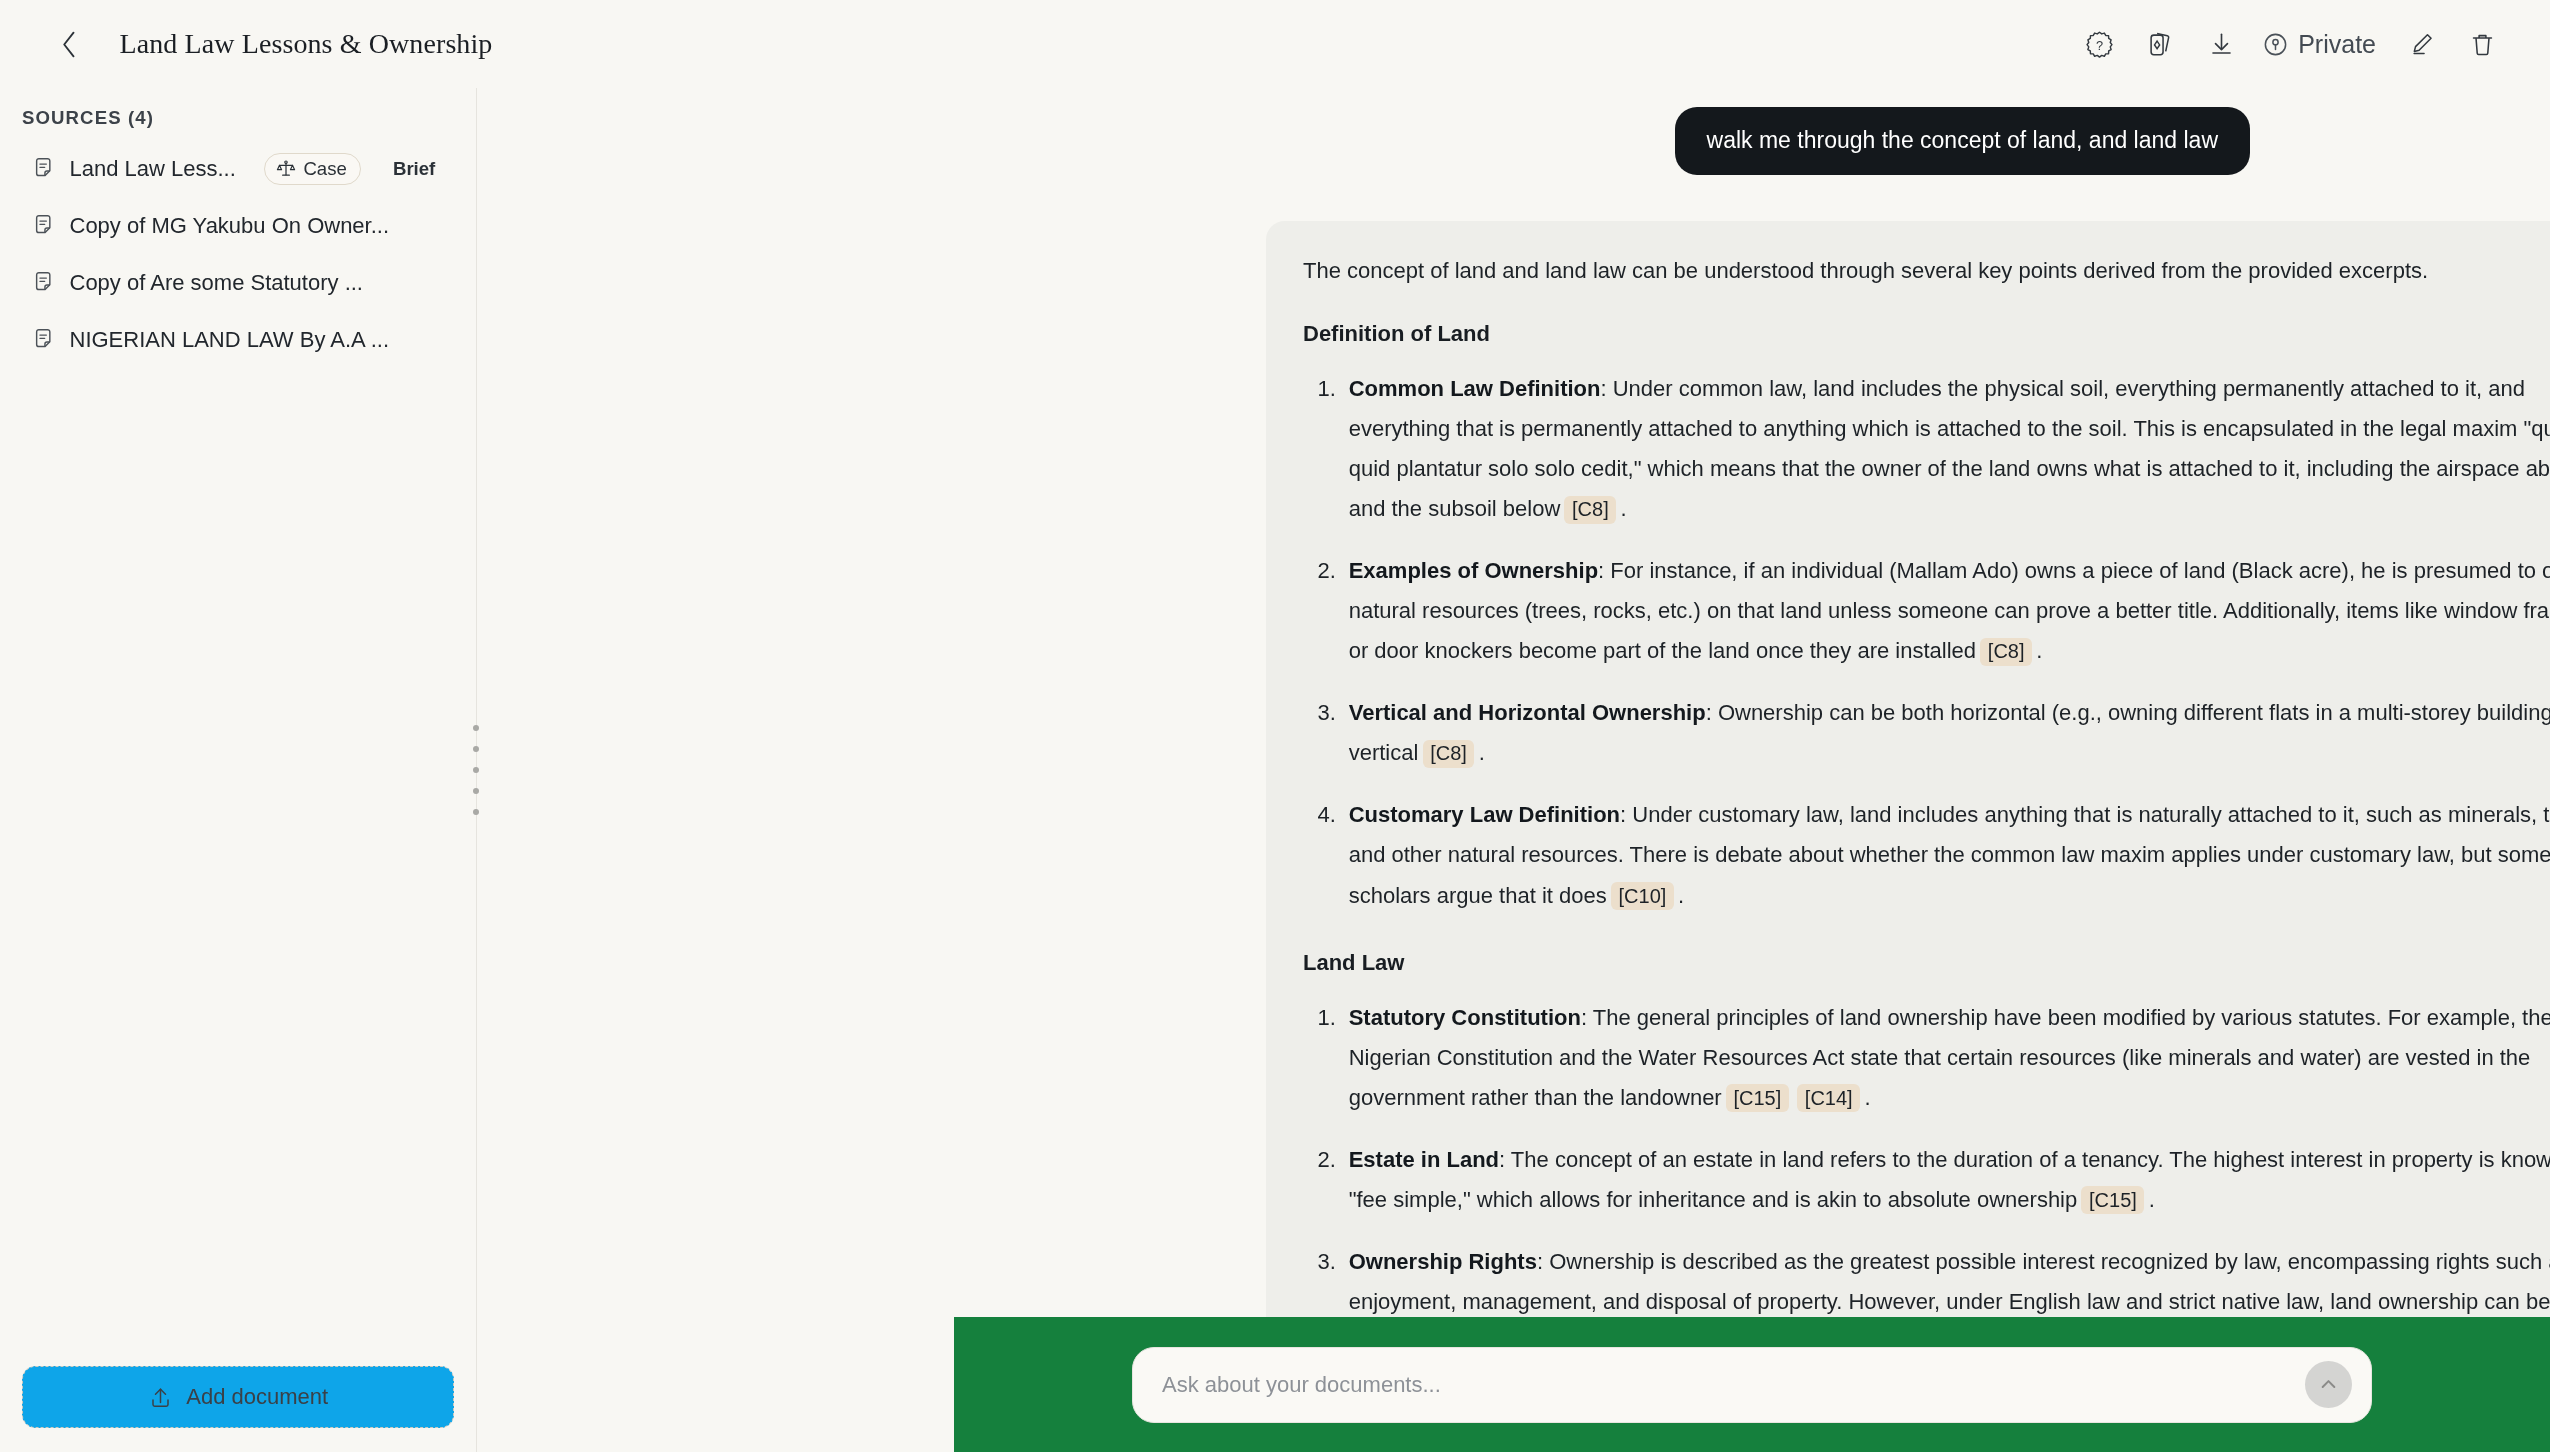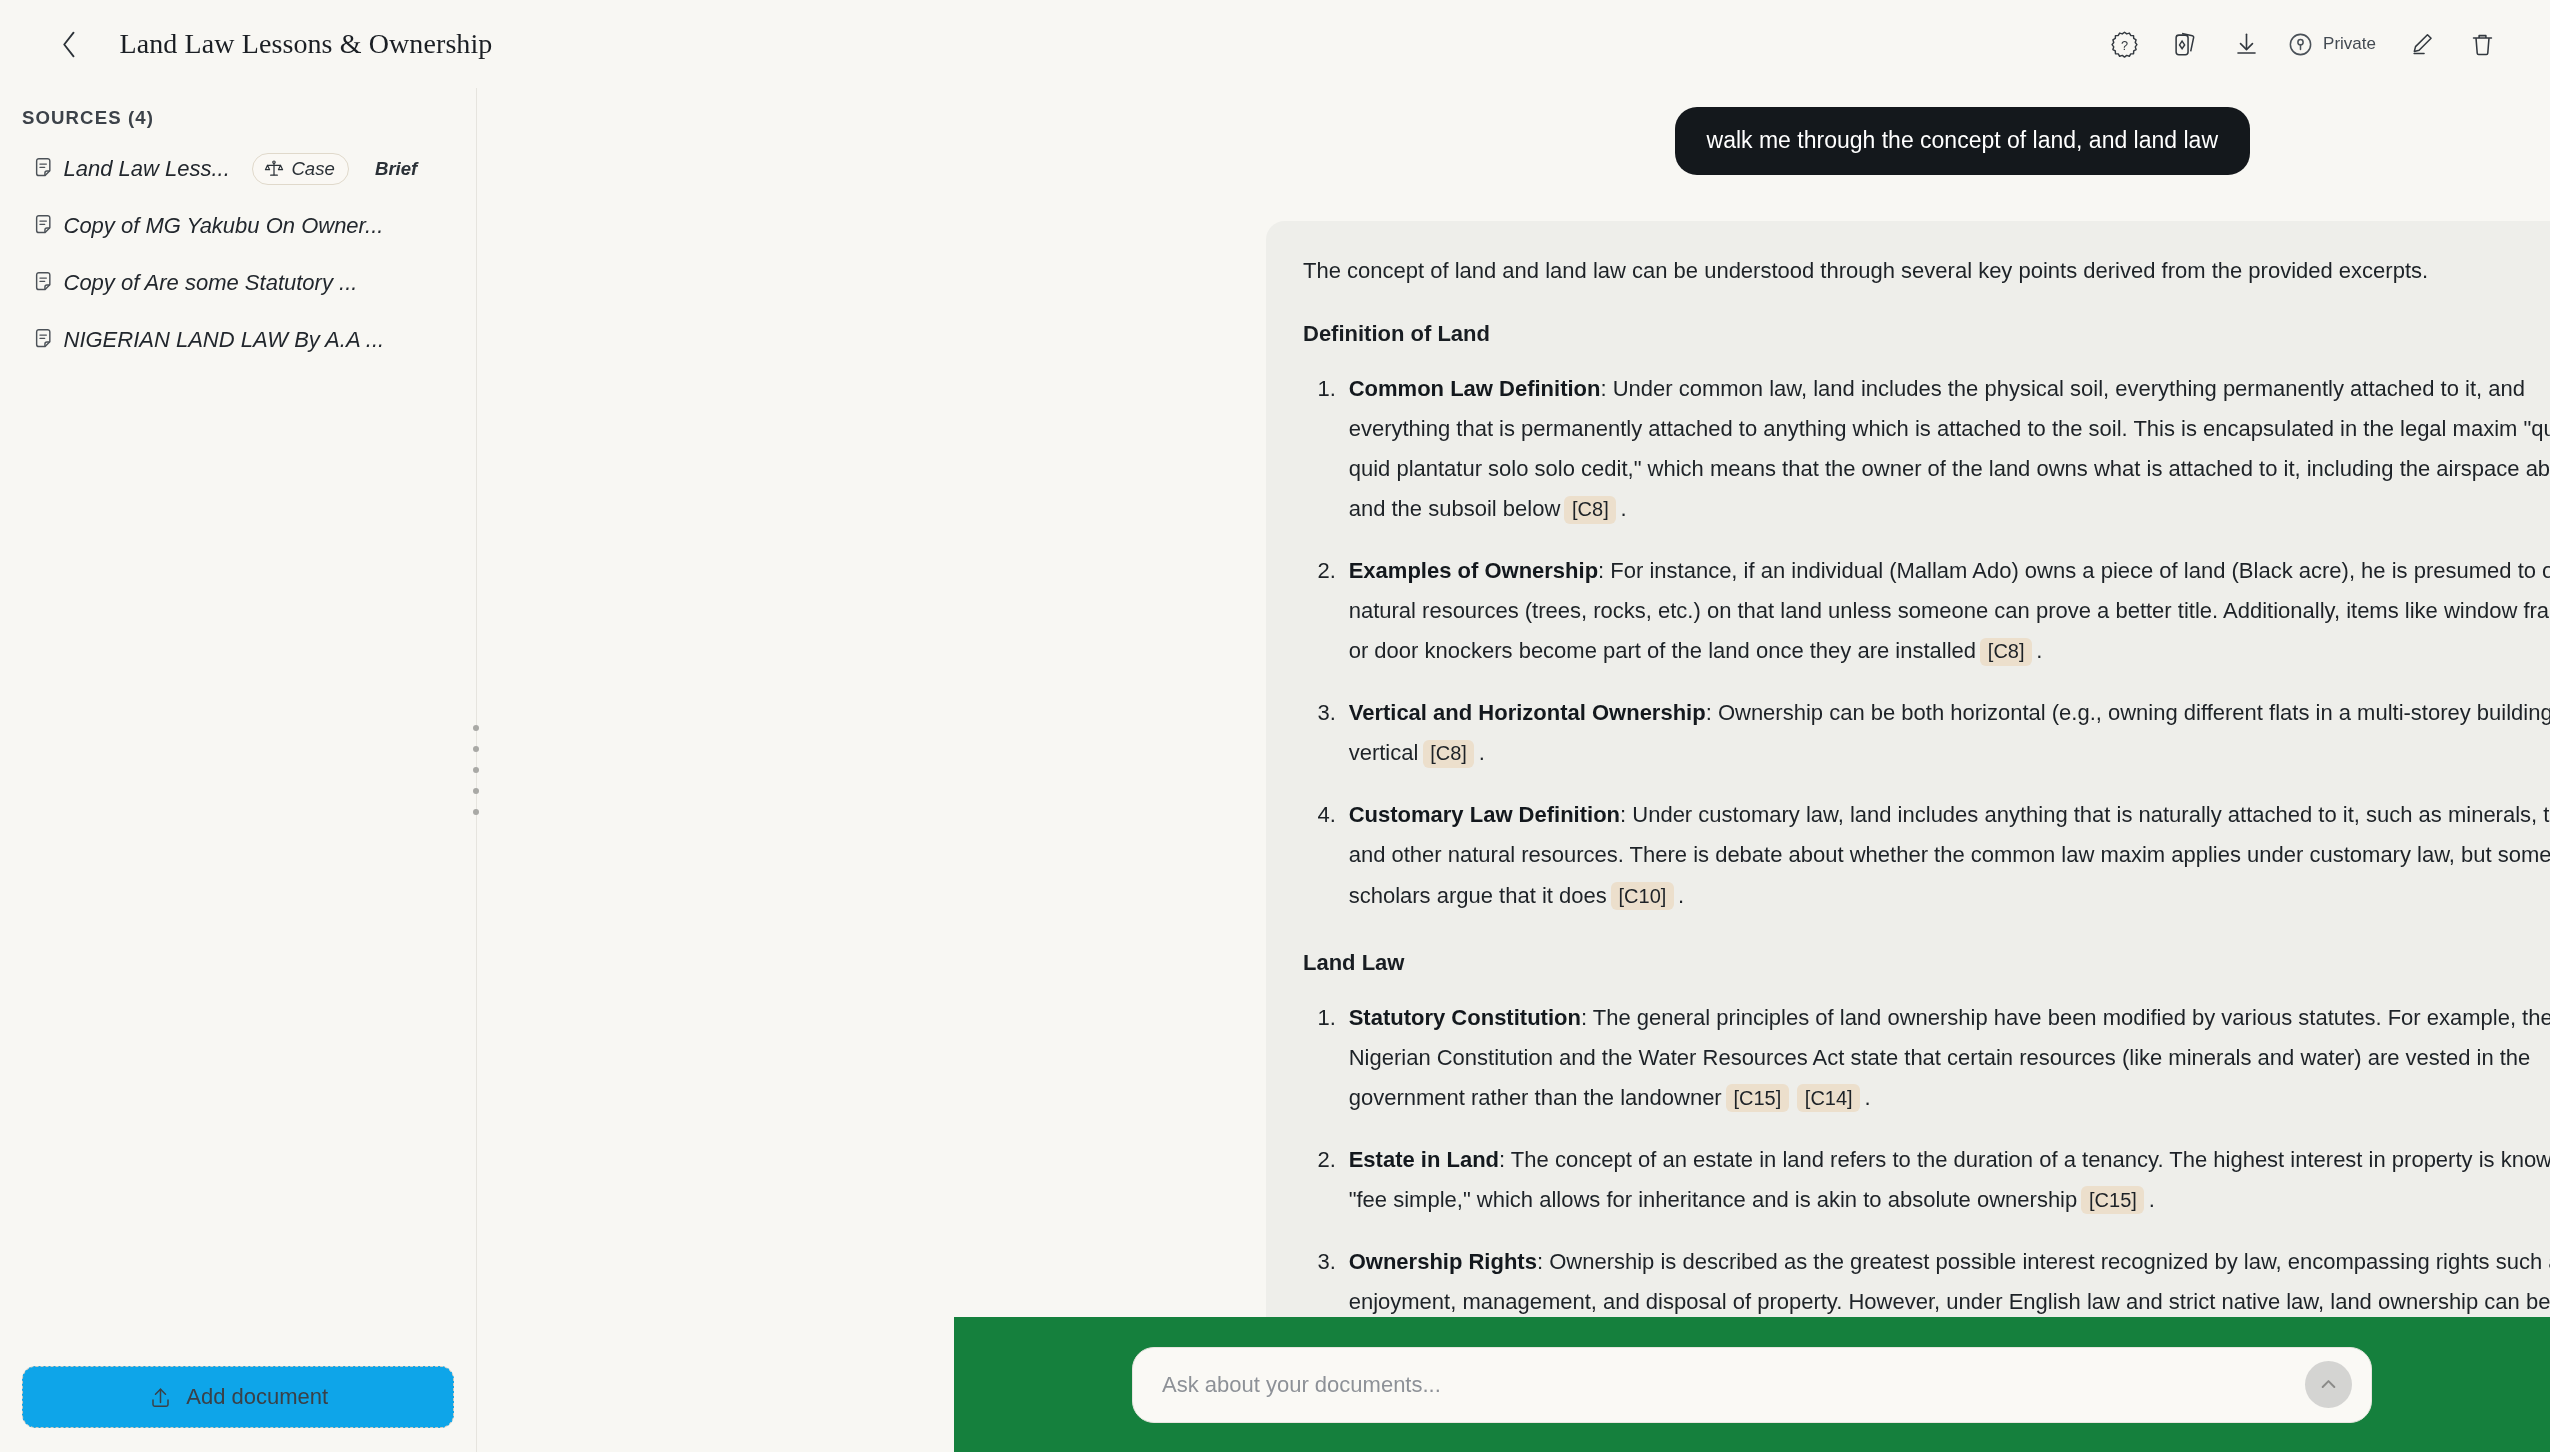--- a/index.html
+++ b/index.html
@@ -33,42 +33,42 @@
   .header-actions { display: flex; align-items: center; gap: 0px; }
   .hicon {
     width: 61px; height: 47px;
     display: flex; align-items: center; justify-content: center;
     cursor: pointer;
   }
   .private-chip {
     display: flex; align-items: center; gap: 9.3px;
     padding: 0 15px 0 10px; height: 47px; cursor: pointer;
   }
-  .private-chip .lbl { font-size: 17px; color: #434a52; }
+  .private-chip .lbl { font-size: 25px; color: #434a52; }
 
   
   .body { flex: 1 1 auto; display: flex; min-height: 0; position: relative; }
 
   
   .sidebar {
     width: 477px; flex: 0 0 477px;
     background: #f8f7f3;
     border-right: 1.7px solid #e6e4de;
     display: flex; flex-direction: column;
     position: relative;
   }
   .sources-label {
     font-size: 18.6px; font-weight: bold; letter-spacing: 1.1px;
     color: #3c4249; padding: 18.6px 0 11.8px 22px;
   }
   .src-list { padding: 0 15px; }
   .src-item {
-    display: flex; align-items: center; gap: 7px;
+    display: flex; align-items: center; gap: 13px;
     height: 57px; padding: 0 8.4px 0 17px;
-    border-radius: 8.4px; cursor: pointer; font-style: italic;
+    border-radius: 8.4px; cursor: pointer;
   }
   .src-name { font-size: 22px; color: #22272d; white-space: nowrap; }
   .pill-case {
     display: flex; align-items: center; gap: 7.6px;
     border: 1.3px solid #e0d9cb; border-radius: 843px;
     padding: 4.2px 13.5px 4.2px 11px; margin-left: 15px;
     background: #faf8f4;
   }
   .pill-case .t { font-size: 18.6px; color: #2b3137; }
   .brief-tag { font-size: 18.6px; color: #2b3137; font-weight: bold; margin-left: 18.6px; white-space: nowrap; }

